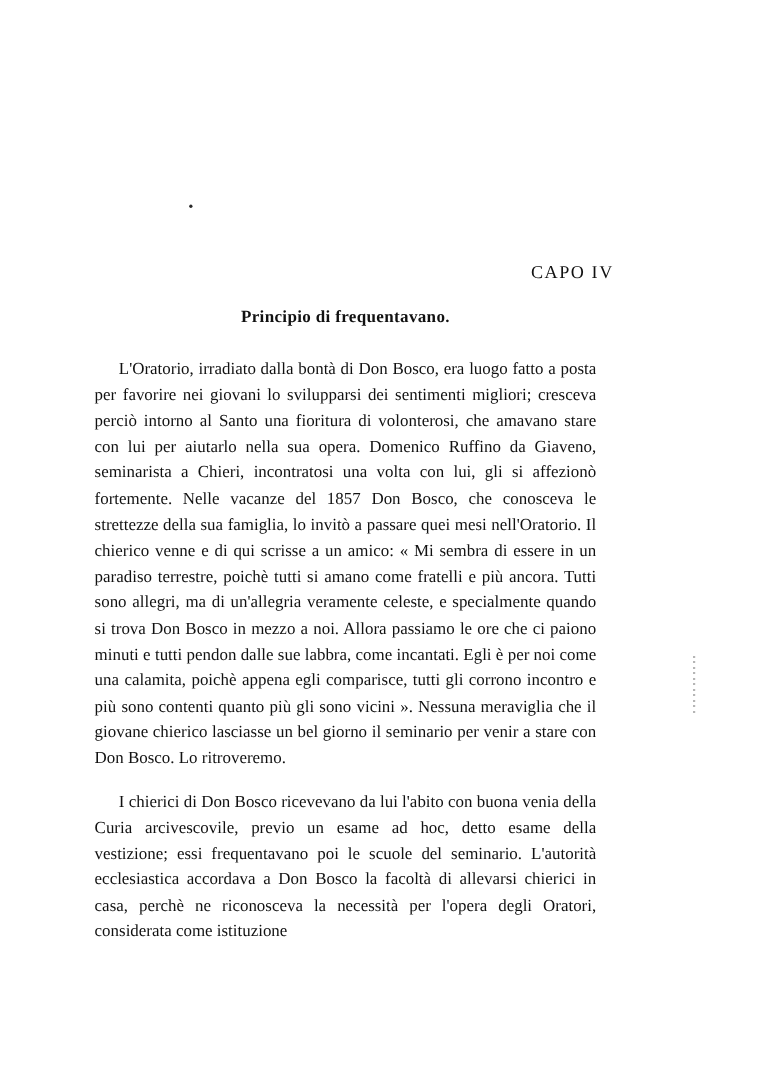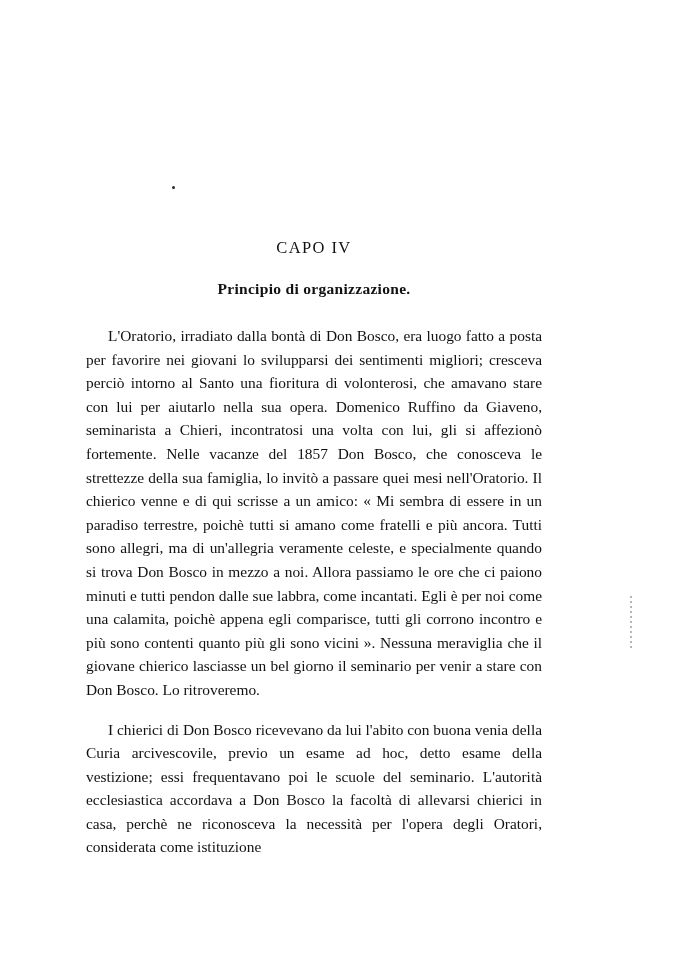--- a/index.html
+++ b/index.html
@@ -45,21 +45,21 @@
       rgba(255,255,255,0) 5px
     );
   }
   .content {
     position: absolute;
     left: 70px;
     top: 238px;
     width: 488px;
   }
   .chapter-head {
-    text-align: center;
+    text-align: right;
     font-size: 16.5px;
     letter-spacing: 1.4px;
     margin: 0 0 22px 0;
     font-weight: normal;
   }
   .chapter-subtitle {
     text-align: center;
     font-size: 15.5px;
     font-weight: bold;
     letter-spacing: 0.3px;
@@ -82,21 +82,21 @@
 
 <div class="page">
 
   <div class="speck"></div>
   <div class="margin-mark"></div>
 
   <div class="content">
 
     <h1 class="chapter-head">CAPO IV</h1>
 
-    <h2 class="chapter-subtitle">Principio di organizzazione.</h2>
+    <h2 class="chapter-subtitle">Principio di frequentavano.</h2>
 
     <div class="body-text">
       <p>L'Oratorio, irradiato dalla bontà di Don Bosco, era luogo fatto a posta per favorire nei giovani lo svilupparsi dei sentimenti migliori; cresceva perciò intorno al Santo una fioritura di volonterosi, che amavano stare con lui per aiutarlo nella sua opera. Domenico Ruffino da Giaveno, seminarista a Chieri, incontratosi una volta con lui, gli si affezionò fortemente. Nelle vacanze del 1857 Don Bosco, che conosceva le strettezze della sua famiglia, lo invitò a passare quei mesi nell'Oratorio. Il chierico venne e di qui scrisse a un amico: « Mi sembra di essere in un paradiso terrestre, poichè tutti si amano come fratelli e più ancora. Tutti sono allegri, ma di un'allegria veramente celeste, e specialmente quando si trova Don Bosco in mezzo a noi. Allora passiamo le ore che ci paiono minuti e tutti pendon dalle sue labbra, come incantati. Egli è per noi come una calamita, poichè appena egli comparisce, tutti gli corrono incontro e più sono contenti quanto più gli sono vicini ». Nessuna meraviglia che il giovane chierico lasciasse un bel giorno il seminario per venir a stare con Don Bosco. Lo ritroveremo.</p>
       <p>I chierici di Don Bosco ricevevano da lui l'abito con buona venia della Curia arcivescovile, previo un esame ad hoc, detto esame della vestizione; essi frequentavano poi le scuole del seminario. L'autorità ecclesiastica accordava a Don Bosco la facoltà di allevarsi chierici in casa, perchè ne riconosceva la necessità per l'opera degli Oratori, considerata come istituzione</p>
     </div>
 
   </div>
 </div>
 
 </body></html>

